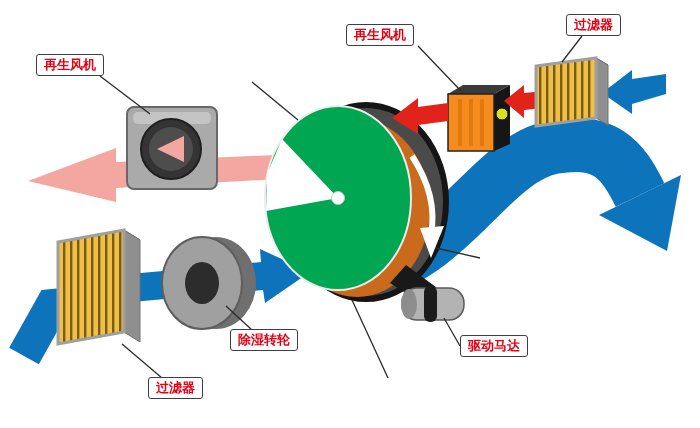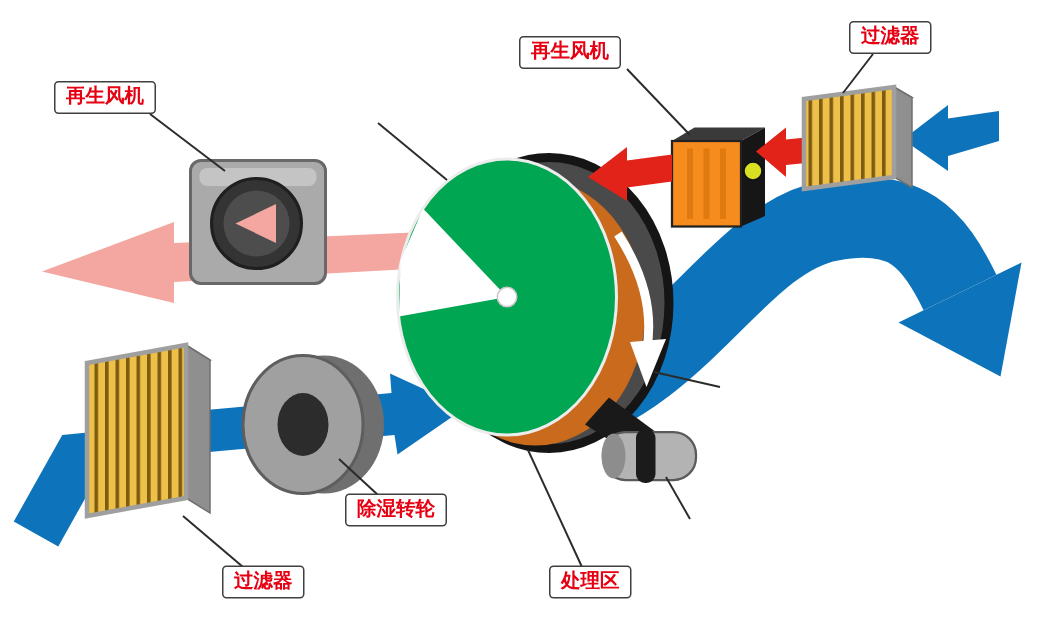--- a/index.html
+++ b/index.html
@@ -99,17 +99,17 @@
       <line x1="460" y1="346" x2="444" y2="318"></line>
       <line x1="252" y1="330" x2="226" y2="306"></line>
       <line x1="388" y1="378" x2="352" y2="300"></line>
       <line x1="162" y1="378" x2="122" y2="344"></line>
     </g>
   </svg>
 
   <div class="lbl" style="left:36px;top:54px">再生风机</div>
   <div class="lbl" style="left:346px;top:24px">再生风机</div>
   <div class="lbl" style="left:566px;top:14px">过滤器</div>
+  <div class="lbl" style="left:460px;top:335px">驱动马达</div>
   <div class="lbl" style="left:230px;top:329px">除湿转轮</div>
-  <div class="lbl" style="left:366px;top:377px">处理区</div>
   <div class="lbl" style="left:148px;top:377px">过滤器</div>
 
 </div>
 
 </body></html>

